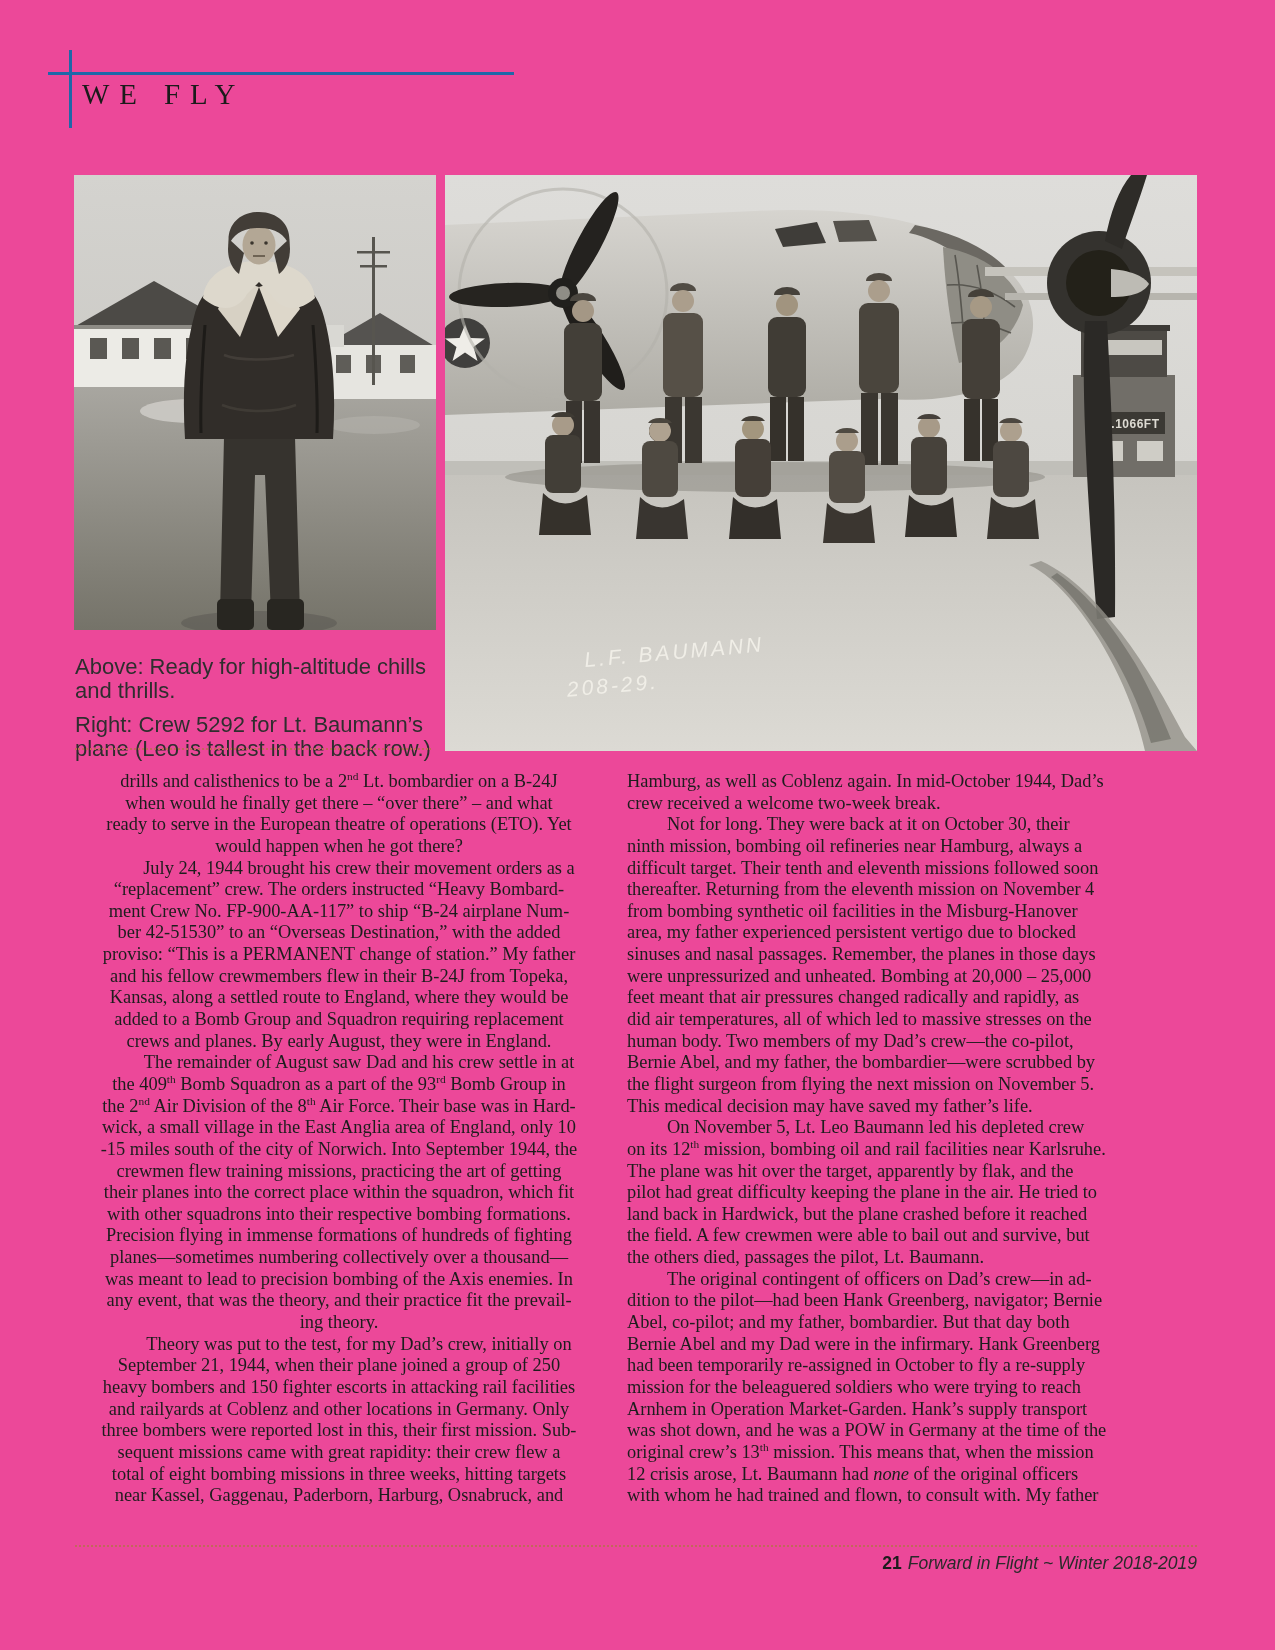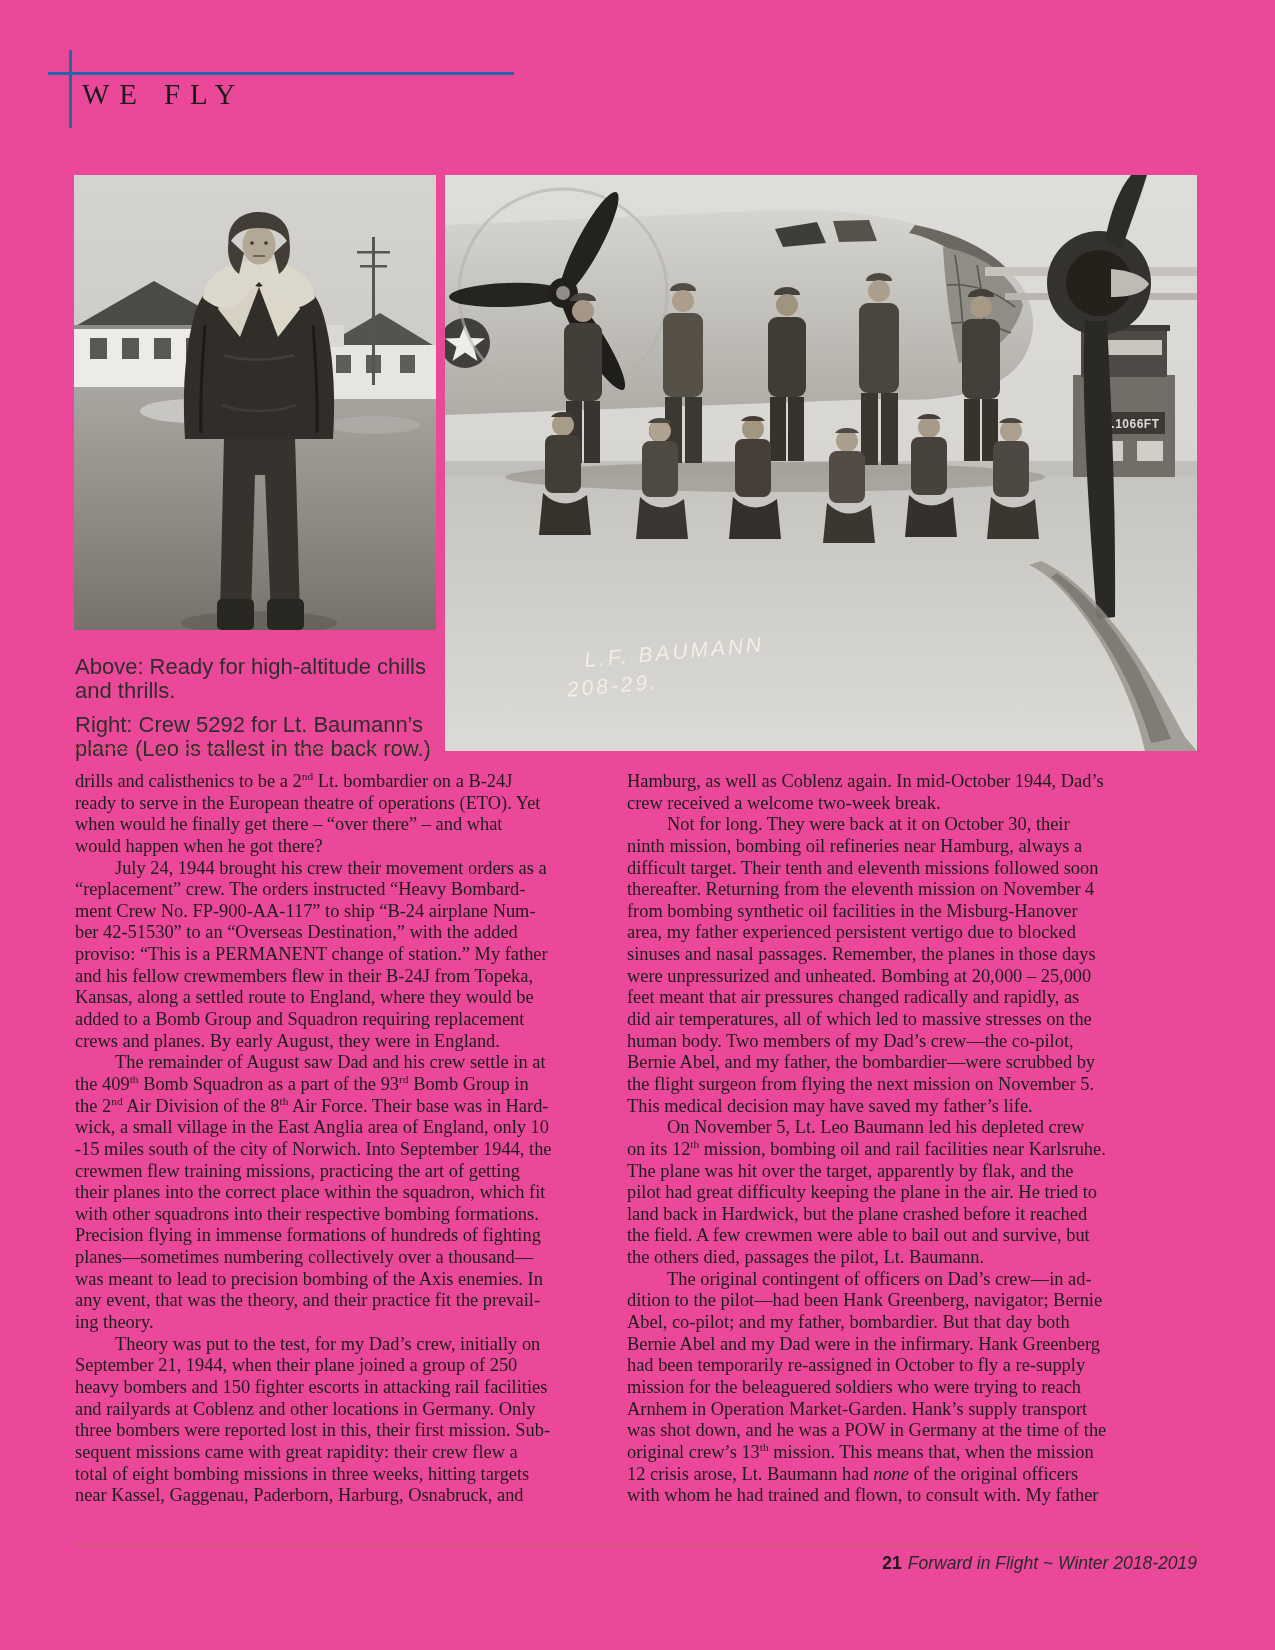--- a/index.html
+++ b/index.html
@@ -25,21 +25,21 @@
     position:absolute;left:75px;top:643px;width:372px;
     font-family:"Liberation Sans", sans-serif;font-size:22px;line-height:24px;color:#2e2e2e;margin-top:12px;
   }
   .captions p{margin:0;}
   .captions p + p{margin-top:10px;}
   .dotted{border-top:2px dotted #c2685c;height:0;position:absolute;}
   .caption-divider{left:75px;top:748px;width:356px;}
   .bottom-divider{left:75px;top:1545px;width:1122px;}
   
   .col{position:absolute;top:771px;width:528px;font-size:18.4px;line-height:21.65px;color:#1d1d1d;}
-  .col-left{left:75px;}
+  .col-left{left:75px;text-align:center;}
   .col-right{left:627px;}
   .tl{white-space:nowrap;height:21.65px;}
   .tl.ind{padding-left:40px;}
   .sup{font-size:62%;vertical-align:super;line-height:0;}
   .ital{font-style:italic;}
   
   .footer{
     position:absolute;left:75px;top:1553px;width:1122px;text-align:right;
     font-family:"Liberation Sans", sans-serif;font-size:17.5px;color:#2a2a2a;
   }
@@ -277,22 +277,22 @@
   </div>
 
   <div class="captions">
     <p>Above: Ready for high-altitude chills and thrills.</p>
     <p>Right: Crew 5292 for Lt. Baumann’s plane (Leo is tallest in the back row.)</p>
   </div>
   <div class="dotted caption-divider"></div>
 
   <div class="col col-left" id="col-left">
       <div class="tl"><span>drills and calisthenics to be a 2</span><span class="sup">nd</span><span> Lt. bombardier on a B-24J</span></div>
+      <div class="tl"><span>when would he finally get there – “over there” – and what</span></div>
       <div class="tl"><span>ready to serve in the European theatre of operations (ETO). Yet</span></div>
-      <div class="tl"><span>when would he finally get there – “over there” – and what</span></div>
       <div class="tl"><span>would happen when he got there?</span></div>
       <div class="tl ind"><span>July 24, 1944 brought his crew their movement orders as a</span></div>
       <div class="tl"><span>“replacement” crew. The orders instructed “Heavy Bombard-</span></div>
       <div class="tl"><span>ment Crew No. FP-900-AA-117” to ship “B-24 airplane Num-</span></div>
       <div class="tl"><span>ber 42-51530” to an “Overseas Destination,” with the added</span></div>
       <div class="tl"><span>proviso: “This is a PERMANENT change of station.” My father</span></div>
       <div class="tl"><span>and his fellow crewmembers flew in their B-24J from Topeka,</span></div>
       <div class="tl"><span>Kansas, along a settled route to England, where they would be</span></div>
       <div class="tl"><span>added to a Bomb Group and Squadron requiring replacement</span></div>
       <div class="tl"><span>crews and planes. By early August, they were in England.</span></div>

